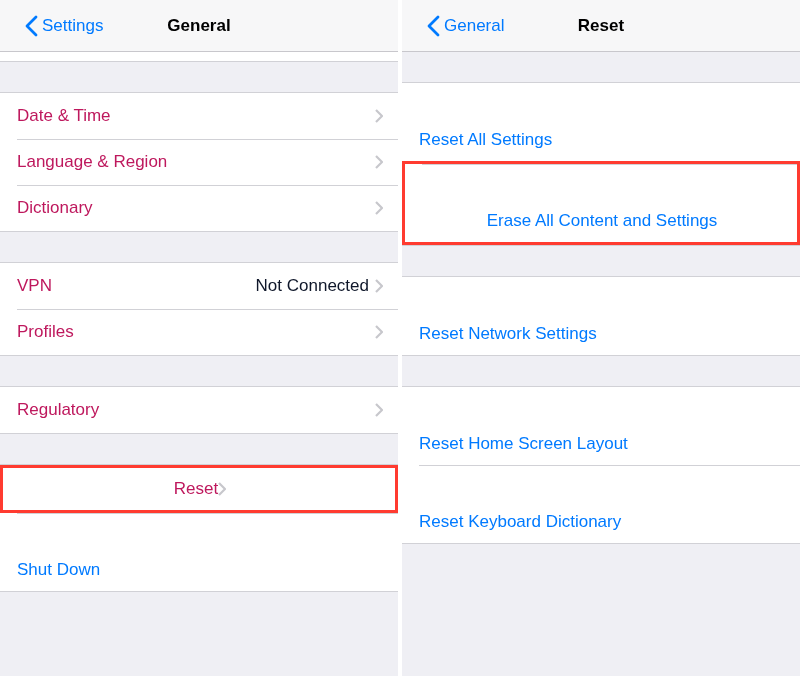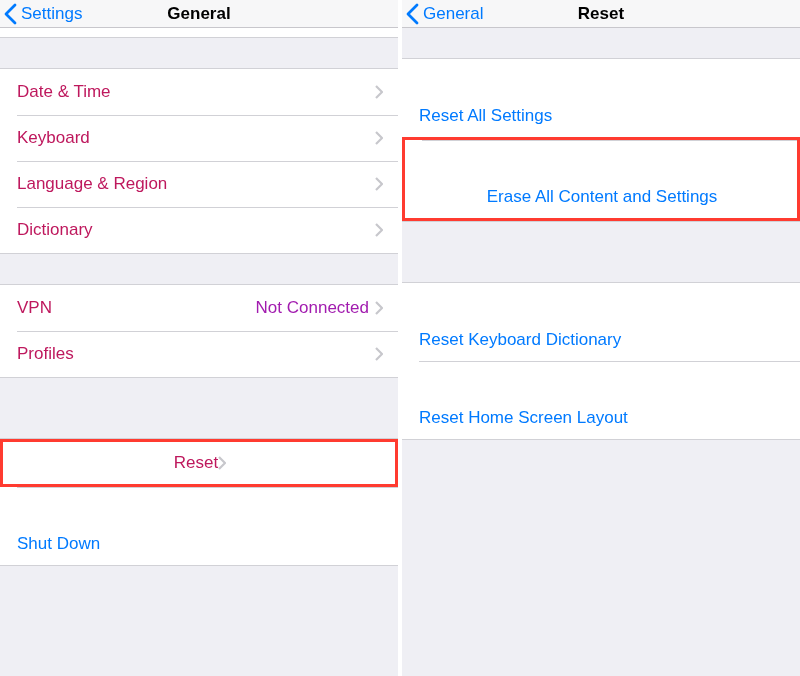--- a/index.html
+++ b/index.html
@@ -19,27 +19,27 @@
       flex: 1;
       background: #efeff4;
       display: flex;
       flex-direction: column;
       position: relative;
     }
     .panel-left {
       border-right: 4px solid #ffffff;
     }
     .nav-bar {
-      height: 28px;
+      height: 52px;
       background: #f7f7f8;
       border-bottom: 1px solid #c8c7cc;
       display: flex;
       align-items: center;
       position: relative;
-      padding: 0 4px;
+      padding: 0 25px;
     }
     .nav-back {
       display: flex;
       align-items: center;
       color: #007aff;
       font-size: 17px;
       cursor: pointer;
     }
     .nav-back svg {
       width: 13px;
@@ -93,21 +93,21 @@
       font-size: 17px;
       color: #be185d;
     }
     .row-label-blue {
       font-size: 17px;
       color: #007aff;
       margin-top: 36px;
     }
     .row-detail {
       font-size: 17px;
-      color: #a21caf;
+      color: #0f172a;
       margin-left: auto;
       margin-right: 6px;
     }
     .chevron {
       width: 8px;
       height: 14px;
     }
     .chevron path {
       stroke: #c7c7cc;
       stroke-width: 2.2;
@@ -142,26 +142,20 @@
     <div class="section-gap"></div>
 
     <div class="group">
       <div class="row">
         <span class="row-label">Date &amp; Time</span>
         <svg class="chevron" viewBox="0 0 8 14">
             <path d="M1 1 L7 7 L1 13"></path>
           </svg>
       </div>
       <div class="row">
-        <span class="row-label">Keyboard</span>
-        <svg class="chevron" viewBox="0 0 8 14">
-            <path d="M1 1 L7 7 L1 13"></path>
-          </svg>
-      </div>
-      <div class="row">
         <span class="row-label">Language &amp; Region</span>
         <svg class="chevron" viewBox="0 0 8 14">
             <path d="M1 1 L7 7 L1 13"></path>
           </svg>
       </div>
       <div class="row">
         <span class="row-label">Dictionary</span>
         <svg class="chevron" viewBox="0 0 8 14">
             <path d="M1 1 L7 7 L1 13"></path>
           </svg>
@@ -181,20 +175,28 @@
       <div class="row">
         <span class="row-label">Profiles</span>
         <svg class="chevron" viewBox="0 0 8 14">
             <path d="M1 1 L7 7 L1 13"></path>
           </svg>
       </div>
     </div>
 
     <div class="section-gap"></div>
 
+    <div class="group">
+      <div class="row">
+        <span class="row-label">Regulatory</span>
+        <svg class="chevron" viewBox="0 0 8 14">
+            <path d="M1 1 L7 7 L1 13"></path>
+          </svg>
+      </div>
+    </div>
 
     <div class="section-gap"></div>
 
     <div class="group">
       <div class="row highlight-box">
         <span class="row-label">Reset</span>
         <svg class="chevron" viewBox="0 0 8 14">
             <path d="M1 1 L7 7 L1 13"></path>
           </svg>
       </div>
@@ -225,25 +227,30 @@
       <div class="row">
         <span class="row-label-blue">Reset All Settings</span>
       </div>
       <div class="row highlight-box">
         <span class="row-label-blue">Erase All Content and Settings</span>
       </div>
     </div>
 
     <div class="section-gap"></div>
 
-
-    <div class="section-gap"></div>
-
-    <div class="group">
+    <div class="group">
+      <div class="row">
+        <span class="row-label-blue">Reset Network Settings</span>
+      </div>
+    </div>
+
+    <div class="section-gap"></div>
+
+    <div class="group">
+      <div class="row">
+        <span class="row-label-blue">Reset Home Screen Layout</span>
+      </div>
       <div class="row">
         <span class="row-label-blue">Reset Keyboard Dictionary</span>
       </div>
-      <div class="row">
-        <span class="row-label-blue">Reset Home Screen Layout</span>
-      </div>
     </div>
   </div>
 </div>
 
 </body></html>

